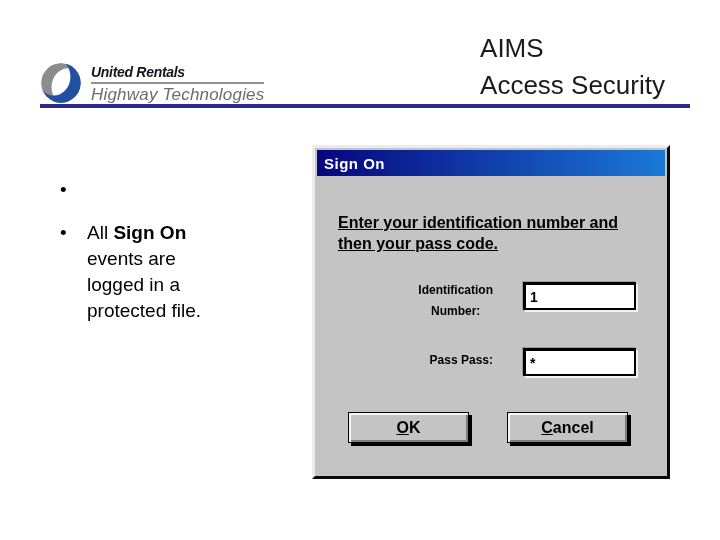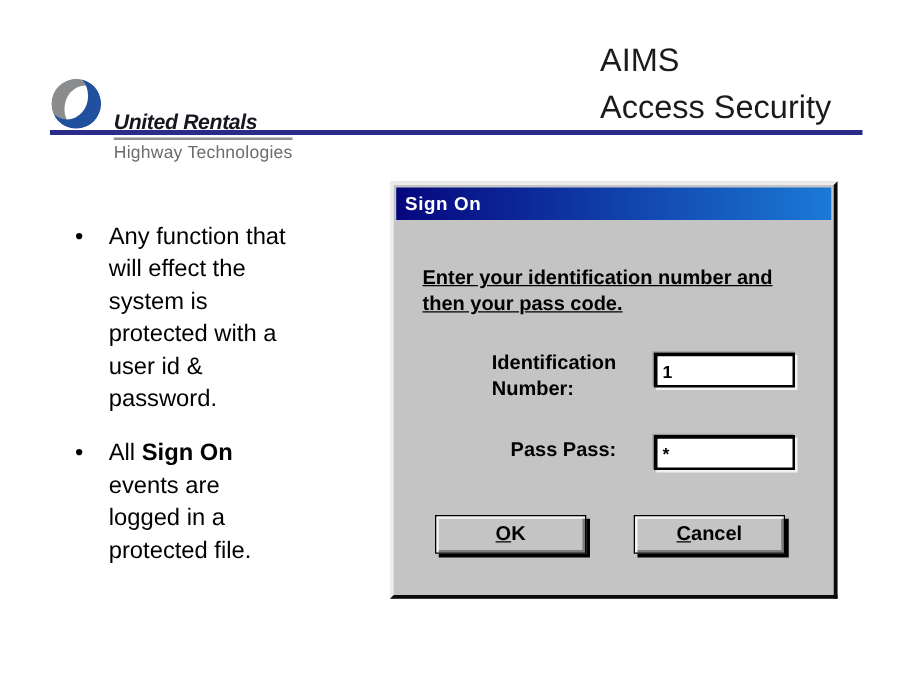--- a/index.html
+++ b/index.html
@@ -6,27 +6,26 @@
   .slide {
     position:relative; width:720px; height:540px; background:#ffffff;
     overflow:hidden; font-family:"Liberation Sans", sans-serif; color:#000;
   }
 
   
   .logo { position:absolute; left:40px; top:62px; display:flex; align-items:flex-start; gap:9px; }
   .logo svg { display:block; }
   .logo-text { padding-top:2px; }
   .logo-company {
-    font-size:17px; font-weight:bold; font-style:italic; color:#15151d;
+    font-size:14px; font-weight:bold; font-style:italic; color:#15151d;
     letter-spacing:-0.3px; padding-bottom:2px; border-bottom:2px solid #8f9093;
     white-space:nowrap;
-    margin-top:24px;
   }
   .logo-division {
-    font-size:14px; color:#6a6c6e; margin-top:1px;
+    font-size:17px; font-style:italic; color:#6a6c6e; margin-top:1px;
     letter-spacing:0.2px; white-space:nowrap;
   }
   .slide-title {
     position:absolute; right:55px; top:30px; text-align:left;
     font-size:26px; line-height:37px; color:#1b1b1b; white-space:pre-line;
   }
   .header-rule {
     position:absolute; left:40px; top:104px; width:650px; height:4px;
     background:#2b2b8a;
   }
@@ -49,21 +48,21 @@
     position:absolute; left:2px; top:2px; width:348px; height:26px;
     background:linear-gradient(to right, #06067e, #1b79d6);
     color:#ffffff; font-size:15px; font-weight:bold; letter-spacing:0.5px;
     display:flex; align-items:center; padding-left:7px; box-sizing:border-box;
   }
   .instruction {
     position:absolute; left:23px; top:64px; width:315px;
     font-size:16px; line-height:21px; font-weight:bold; white-space:pre-line;text-decoration:underline;
   }
   .dlg-label {
-    position:absolute; text-align:left; font-size:16px; line-height:21px;
+    position:absolute; text-align:center; font-size:12px; line-height:21px;
     font-weight:bold; white-space:pre-line;
   }
   .lbl-id   { top:132px; right:174px; }
   .lbl-pass { top:202px; right:174px; }
   .win-input {
     position:absolute; box-sizing:border-box; width:113px; height:28px;
     background:#ffffff; color:#000;
     border:solid #000; border-width:3px 2px 2px 3px;
     box-shadow:2px 2px 0 #f2f2f2, -1px -1px 0 #9a9a9a;
     font-family:"Liberation Sans", sans-serif; font-size:14px; font-weight:bold;
@@ -111,26 +110,20 @@
     </div>
   </div>
 
   <div class="slide-title">AIMS
 Access Security</div>
   <div class="header-rule"></div>
 
   <div class="bullets">
     <div class="bullet-item">
         <span class="bullet-marker">•</span>
-        <span class="bullet-text">Any function that
-will effect the
-system is
-protected with a
-user id &amp;
-password.</span>
       </div>
     <div class="bullet-item second">
         <span class="bullet-marker">•</span>
         <span class="bullet-text"><span>All </span><span class="b">Sign On</span><span>
 events are
 logged in a
 protected file.</span></span>
       </div>
   </div>
 

